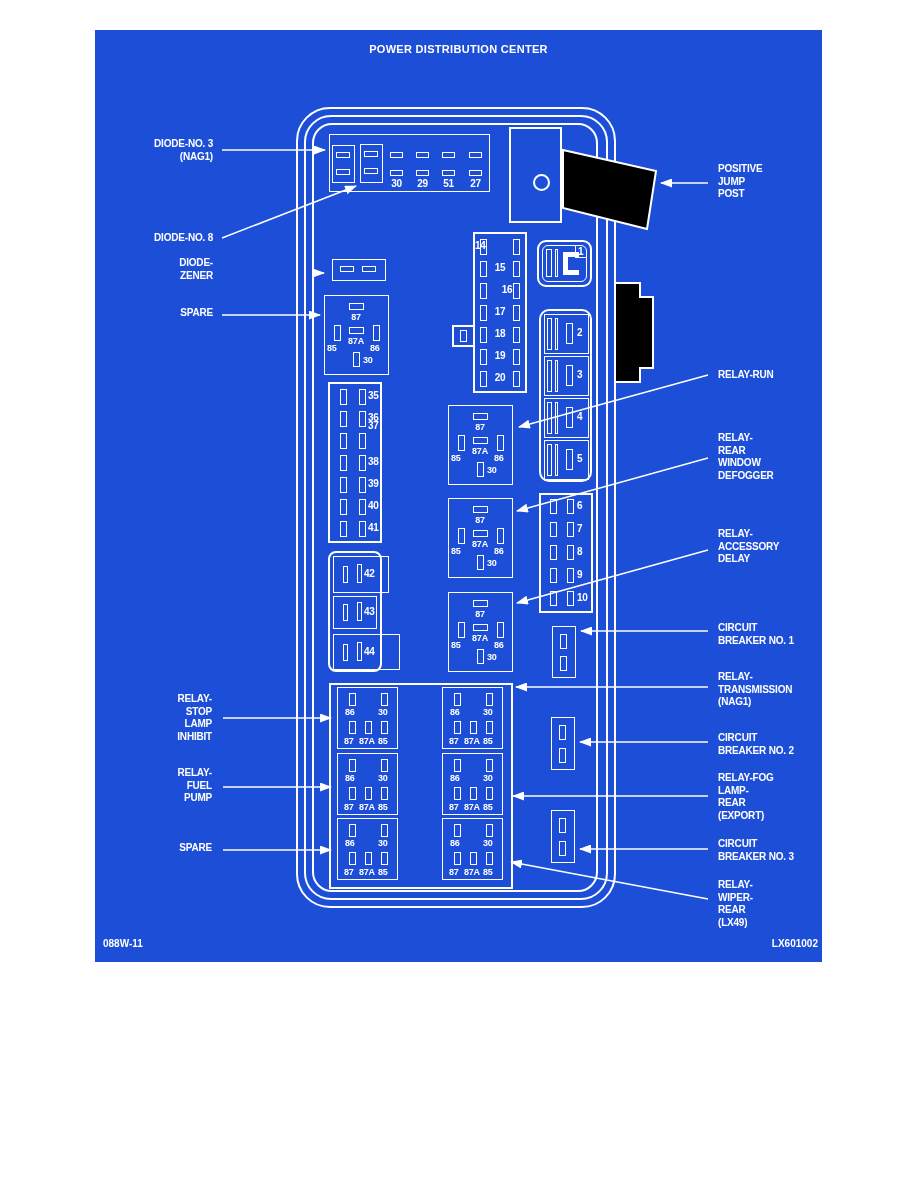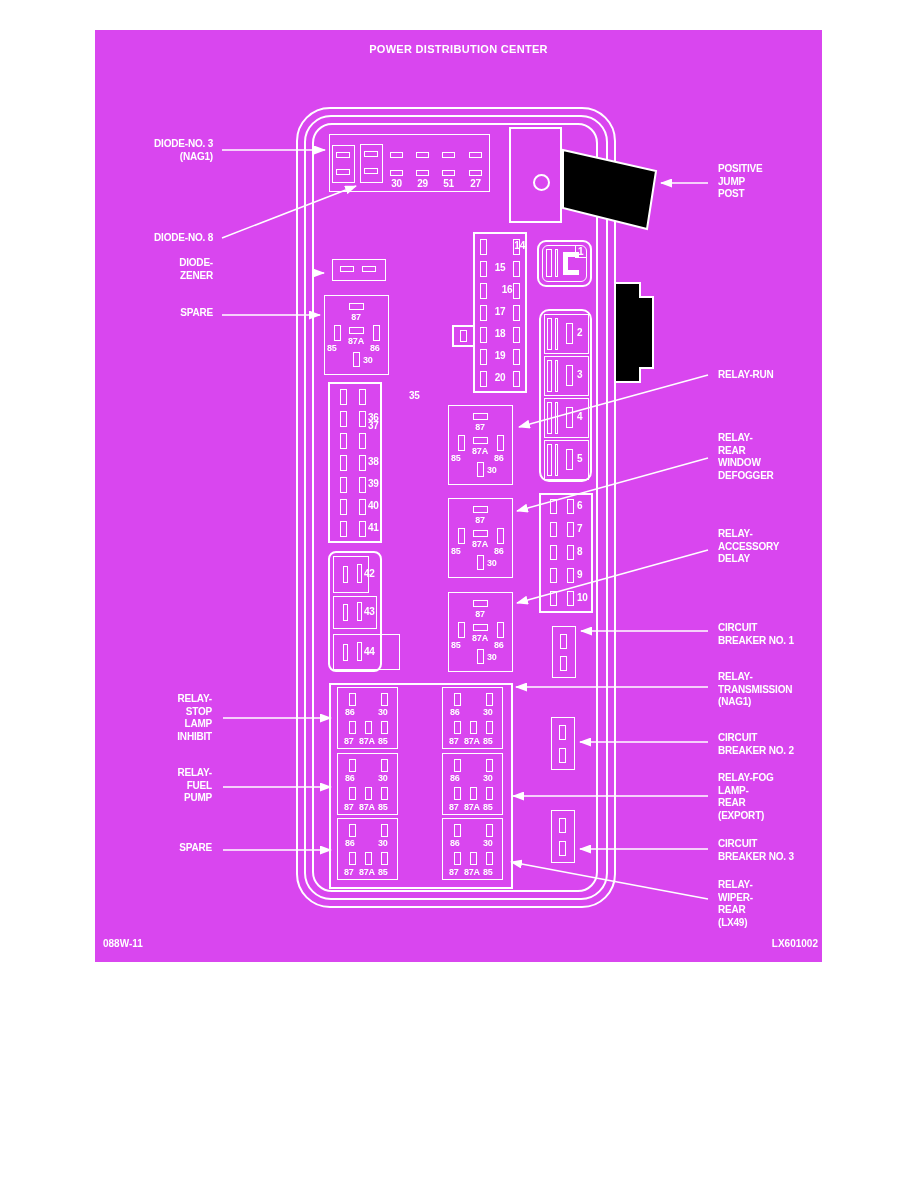--- a/index.html
+++ b/index.html
@@ -1,17 +1,17 @@
 <!DOCTYPE html>
 <html><head>
 <meta charset="utf-8">
 <style>
   html,body{margin:0;padding:0;background:#fff;}
   body{width:918px;height:1188px;position:relative;font-family:"Liberation Sans",sans-serif;}
-  .diagram{position:absolute;left:95px;top:30px;width:727px;height:932px;background:#d946ef;overflow:hidden;}
+  .diagram{position:absolute;left:95px;top:30px;width:727px;height:932px;background:#1d4ed8;overflow:hidden;}
   .d{position:absolute;box-sizing:border-box;}
   .b2{border:2px solid #fff;}
   .b15{border:1.5px solid #fff;}
   .b1{border:1px solid #fff;}
   .sv{position:absolute;box-sizing:border-box;width:7px;height:16px;border:1.5px solid #fff;}
   .sh{position:absolute;box-sizing:border-box;width:15px;height:7px;border:1.5px solid #fff;}
   .t{position:absolute;color:#fff;font-weight:bold;font-size:9px;line-height:10px;white-space:nowrap;letter-spacing:-0.2px;}
   .num{font-size:10px;}
   .title{position:absolute;left:0;right:0;top:13px;text-align:center;color:#fff;font-weight:bold;font-size:11px;letter-spacing:0.3px;}
   .callout{position:absolute;color:#fff;font-weight:bold;font-size:10px;line-height:12.5px;white-space:nowrap;letter-spacing:-0.2px;}
@@ -71,21 +71,21 @@
     <div class="sv" style="left:48px;top:29px;"></div>
     <div class="t" style="left:2px;top:47px;">85</div>
     <div class="t" style="left:0;top:40px;width:62px;text-align:center;">87A</div>
     <div class="t" style="left:45px;top:47px;">86</div>
     <div class="sv" style="left:28px;top:56px;height:15px;"></div>
     <div class="t" style="left:38px;top:59px;">30</div>
   </div>
 
   <div class="d b2" style="left:378px;top:202px;width:54px;height:161px;">
     <div class="sv" style="left:5px;top:5px;"></div>
-      <div class="t num" style="left:0;top:7px;width:50px;text-align:right;">14</div>
+      <div class="t num" style="left:0;top:7px;width:50px;text-align:left;">14</div>
       <div class="sv" style="left:38px;top:5px;"></div>
     <div class="sv" style="left:5px;top:27px;"></div>
       <div class="t num" style="left:0;top:29px;width:50px;text-align:center;">15</div>
       <div class="sv" style="left:38px;top:27px;"></div>
     <div class="sv" style="left:5px;top:49px;"></div>
       <div class="t num" style="left:0;top:51px;width:64px;text-align:center;">16</div>
       <div class="sv" style="left:38px;top:49px;"></div>
     <div class="sv" style="left:5px;top:71px;"></div>
       <div class="t num" style="left:0;top:73px;width:50px;text-align:center;">17</div>
       <div class="sv" style="left:38px;top:71px;"></div>
@@ -176,21 +176,21 @@
     <div class="t" style="left:2px;top:47px;">85</div>
     <div class="t" style="left:0;top:40px;width:62px;text-align:center;">87A</div>
     <div class="t" style="left:45px;top:47px;">86</div>
     <div class="sv" style="left:28px;top:56px;height:15px;"></div>
     <div class="t" style="left:38px;top:59px;">30</div>
   </div>
 
   <div class="d b2" style="left:233px;top:352px;width:54px;height:161px;">
     <div class="sv" style="left:10px;top:5px;"></div>
       <div class="sv" style="left:29px;top:5px;"></div>
-      <div class="t num" style="left:38px;top:7px;margin-left:41px;">35</div>
+      <div class="t num" style="left:38px;top:7px;">35</div>
     <div class="sv" style="left:10px;top:27px;"></div>
       <div class="sv" style="left:29px;top:27px;"></div>
       <div class="t num" style="left:38px;top:29px;">36</div>
     <div class="sv" style="left:10px;top:49px;"></div>
       <div class="sv" style="left:29px;top:49px;"></div>
       <div class="t num" style="left:38px;top:37px;">37</div>
     <div class="sv" style="left:10px;top:71px;"></div>
       <div class="sv" style="left:29px;top:71px;"></div>
       <div class="t num" style="left:38px;top:73px;">38</div>
     <div class="sv" style="left:10px;top:93px;"></div>
@@ -198,21 +198,21 @@
       <div class="t num" style="left:38px;top:95px;">39</div>
     <div class="sv" style="left:10px;top:115px;"></div>
       <div class="sv" style="left:29px;top:115px;"></div>
       <div class="t num" style="left:38px;top:117px;">40</div>
     <div class="sv" style="left:10px;top:137px;"></div>
       <div class="sv" style="left:29px;top:137px;"></div>
       <div class="t num" style="left:38px;top:139px;">41</div>
   </div>
 
   <div class="d b2" style="left:233px;top:521px;width:54px;height:121px;border-radius:8px;">
-    <div class="d b15" style="left:3px;top:3px;width:36px;height:37px;">
+    <div class="d b15" style="left:3px;top:3px;width:56px;height:37px;">
       <div class="d b1" style="left:9px;top:9px;width:5px;height:17px;"></div>
         <div class="d b1" style="left:23px;top:7px;width:5px;height:19px;"></div>
       <div class="t num" style="left:30px;top:12px;">42</div>
     </div>
     <div class="d b15" style="left:3px;top:43px;width:44px;height:33px;">
       <div class="d b1" style="left:9px;top:7px;width:5px;height:17px;"></div>
         <div class="d b1" style="left:23px;top:5px;width:5px;height:19px;"></div>
       <div class="t num" style="left:30px;top:10px;">43</div>
     </div>
     <div class="d b15" style="left:3px;top:81px;width:67px;height:36px;">

